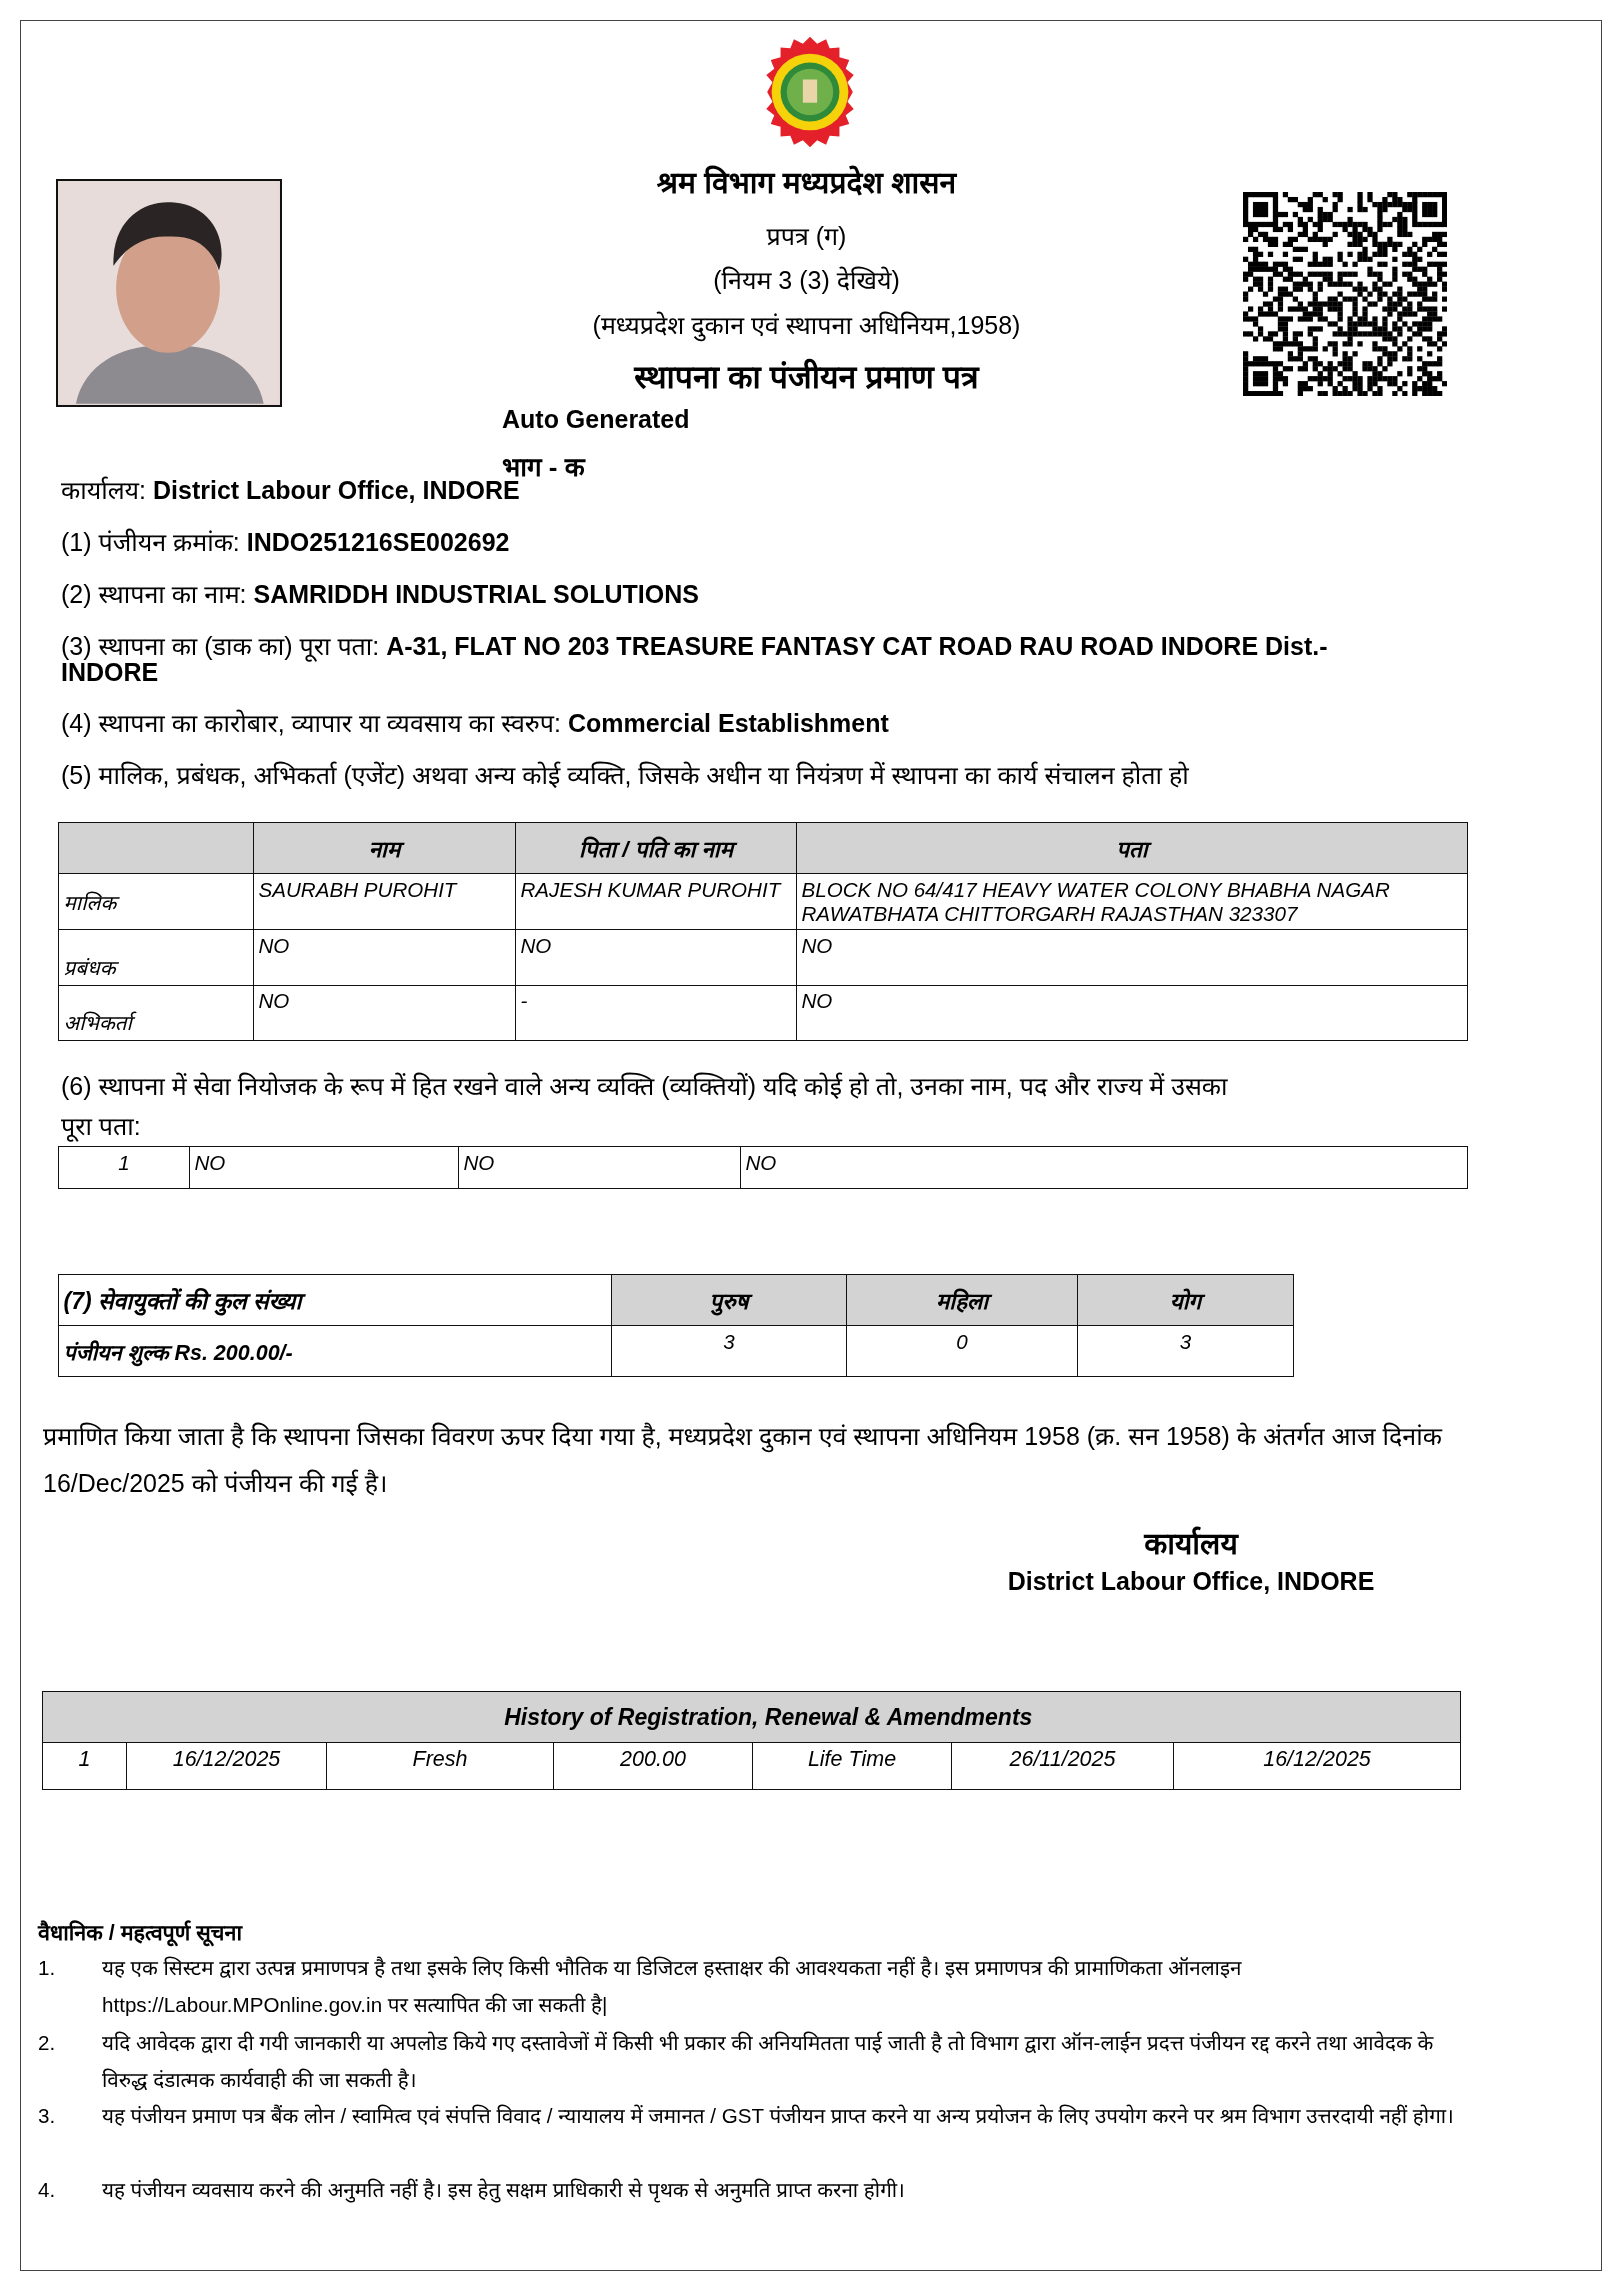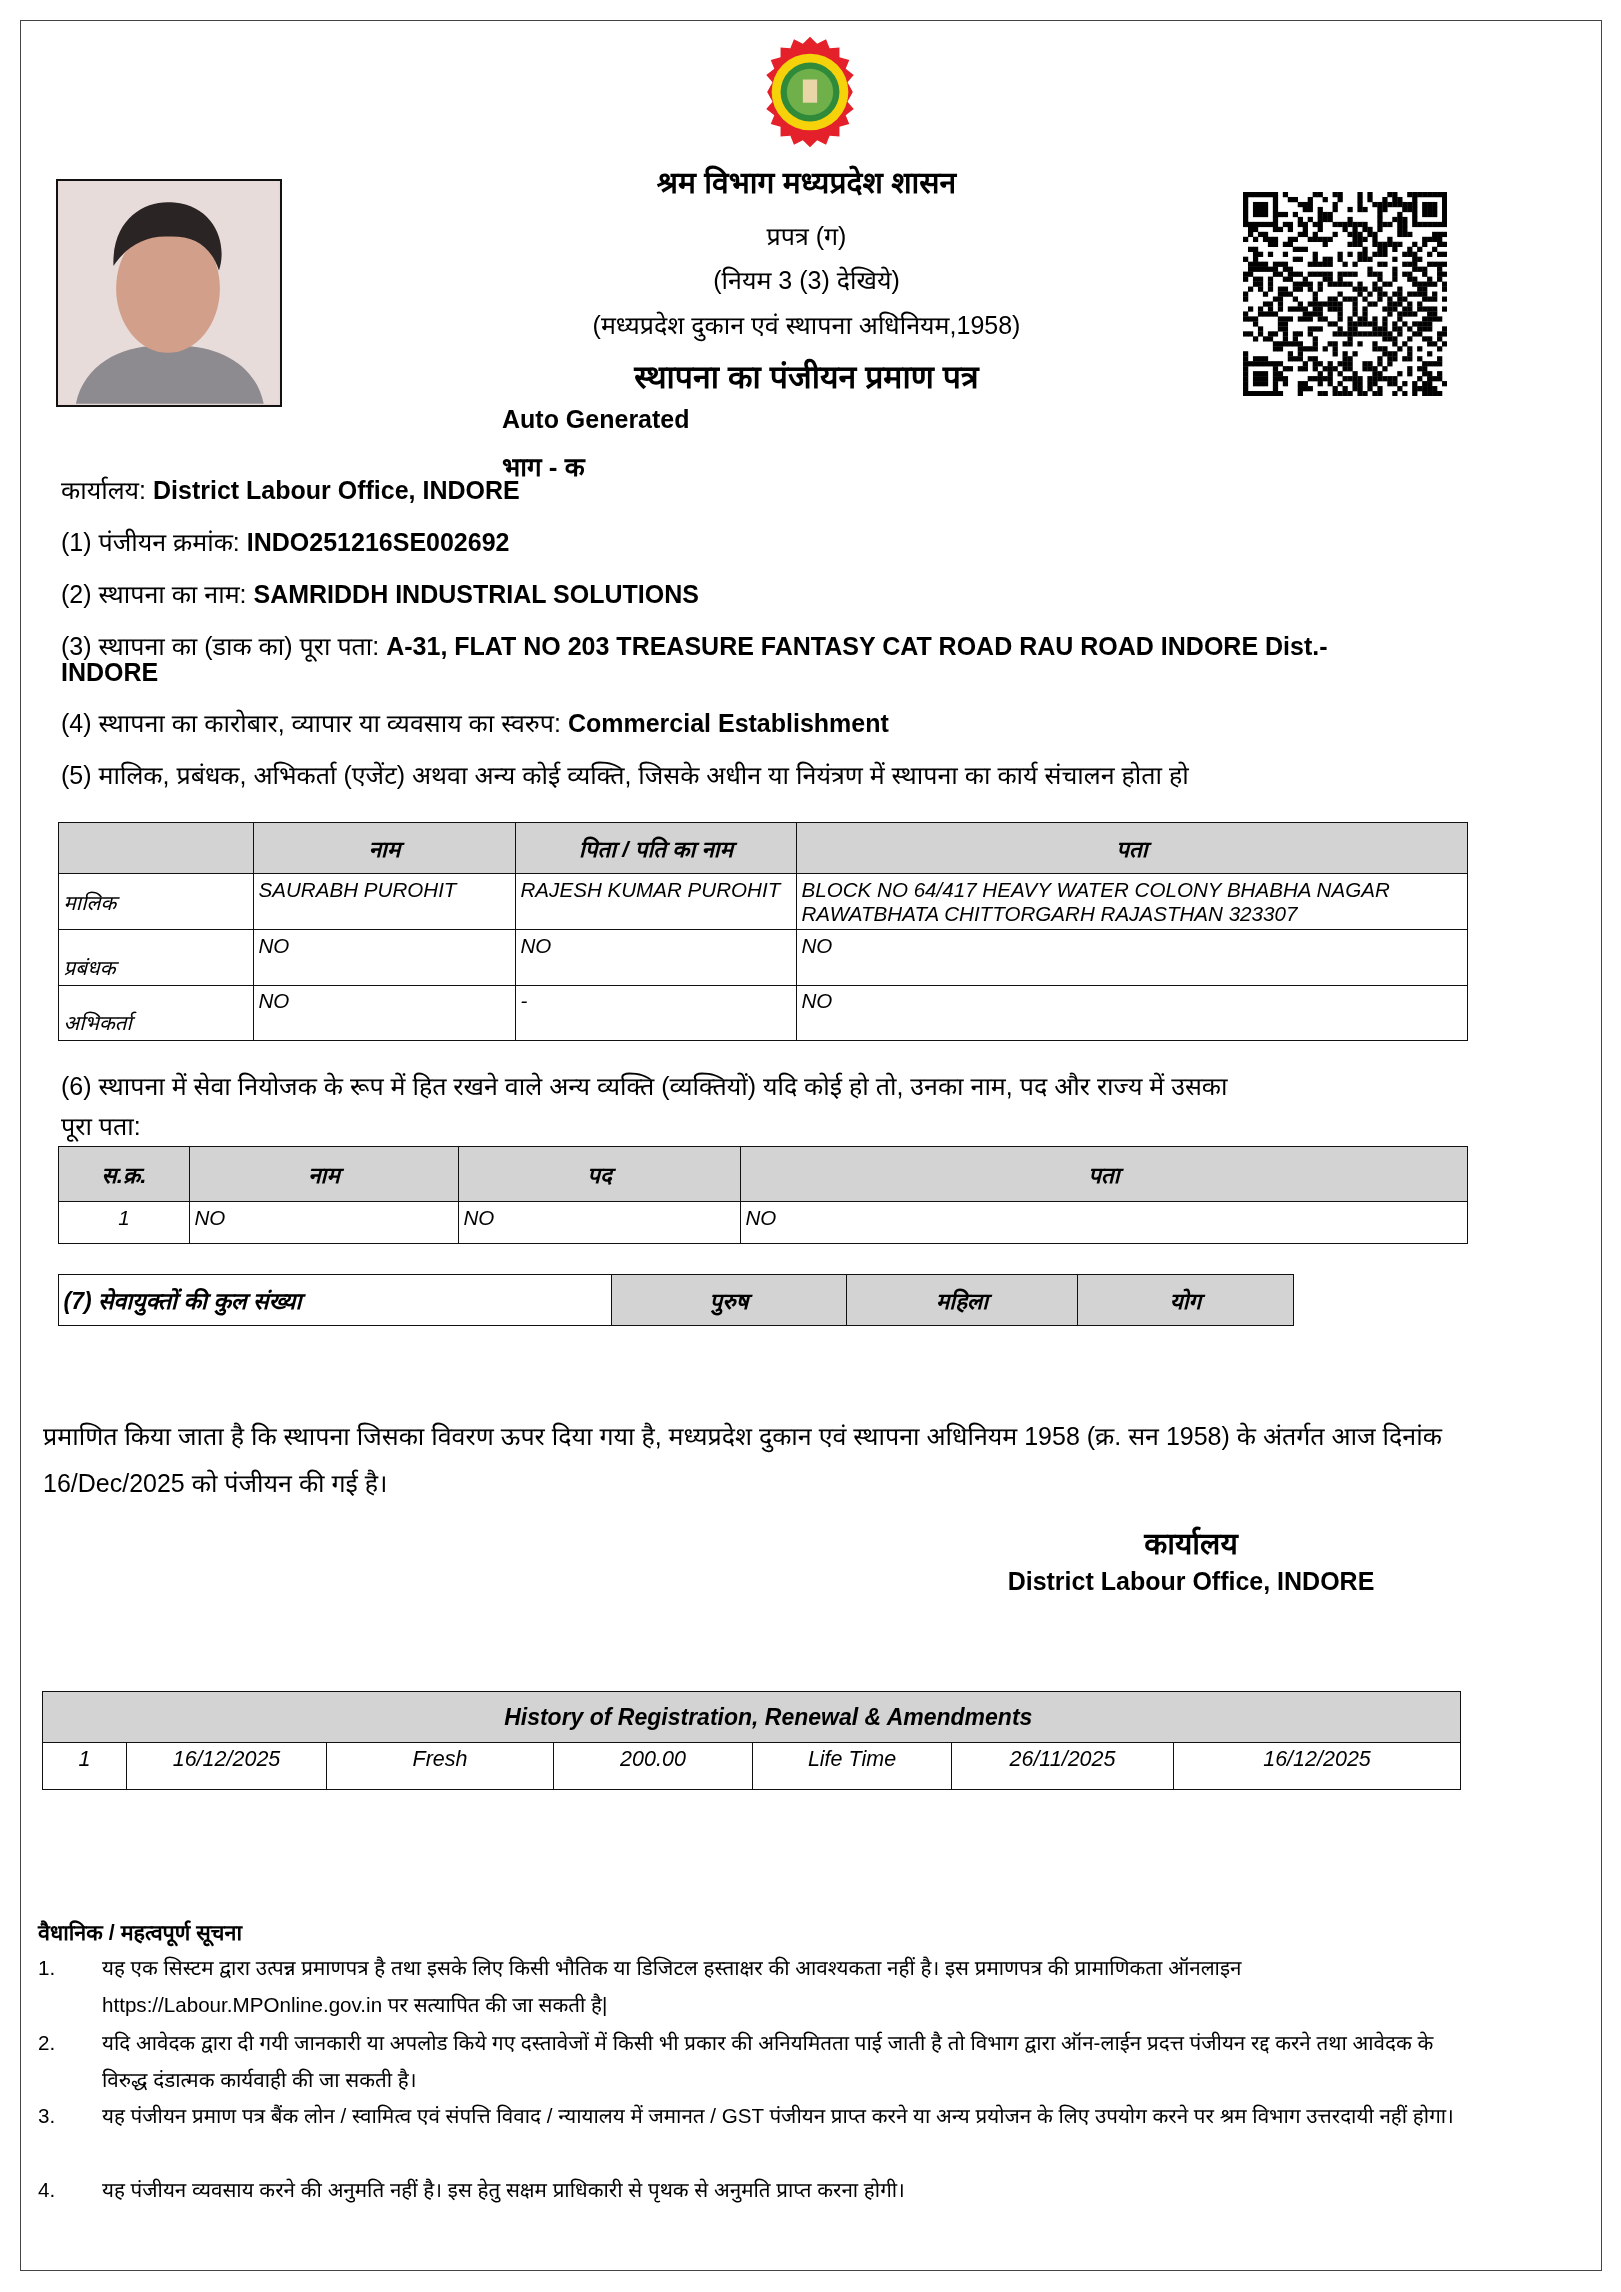--- a/index.html
+++ b/index.html
@@ -935,26 +935,20 @@
 <div class="abs field" style="top:1068px">(6) स्थापना में सेवा नियोजक के रूप में हित रखने वाले अन्य व्यक्ति (व्यक्तियों) यदि कोई हो तो, उनका नाम, पद और राज्य में उसका</div>
 <div class="abs field" style="top:1108px">पूरा पता:</div>
 <table class="t6">
   <colgroup>
       <col style="width:131px">
       <col style="width:269px">
       <col style="width:282px">
       <col>
     </colgroup>
   <tbody>
-      <tr>
-    <th>स.क्र.</th>
-    <th>नाम</th>
-    <th>पद</th>
-    <th>पता</th>
-  </tr>
   <tr>
     <td style="text-align:center">1</td>
     <td>NO</td>
     <td>NO</td>
     <td>NO</td>
   </tr>
 </tbody>
   </table>
 
 <table class="t7">
@@ -963,20 +957,26 @@
       <col style="width:235px">
       <col style="width:231px">
       <col>
     </colgroup>
   <tbody>
       <tr>
     <td class="lbl" style="vertical-align:middle;font-size:23px">(7) सेवायुक्तों की कुल संख्या</td>
     <th>पुरुष</th>
     <th>महिला</th>
     <th>योग</th>
+  </tr>
+  <tr>
+    <td class="lbl" style="vertical-align:middle">पंजीयन शुल्क Rs. 200.00/-</td>
+    <td class="num">3</td>
+    <td class="num">0</td>
+    <td class="num">3</td>
   </tr>
 </tbody>
   </table>
 
 <div class="abs cert-text">प्रमाणित किया जाता है कि स्थापना जिसका विवरण ऊपर दिया गया है, मध्यप्रदेश दुकान एवं स्थापना अधिनियम 1958 (क्र. सन 1958) के अंतर्गत आज दिनांक 16/Dec/2025 को पंजीयन की गई है।</div>
 <div class="abs sign-1">कार्यालय</div>
 <div class="abs sign-2">District Labour Office, INDORE</div>
 
 <table class="thist">
   <colgroup>

